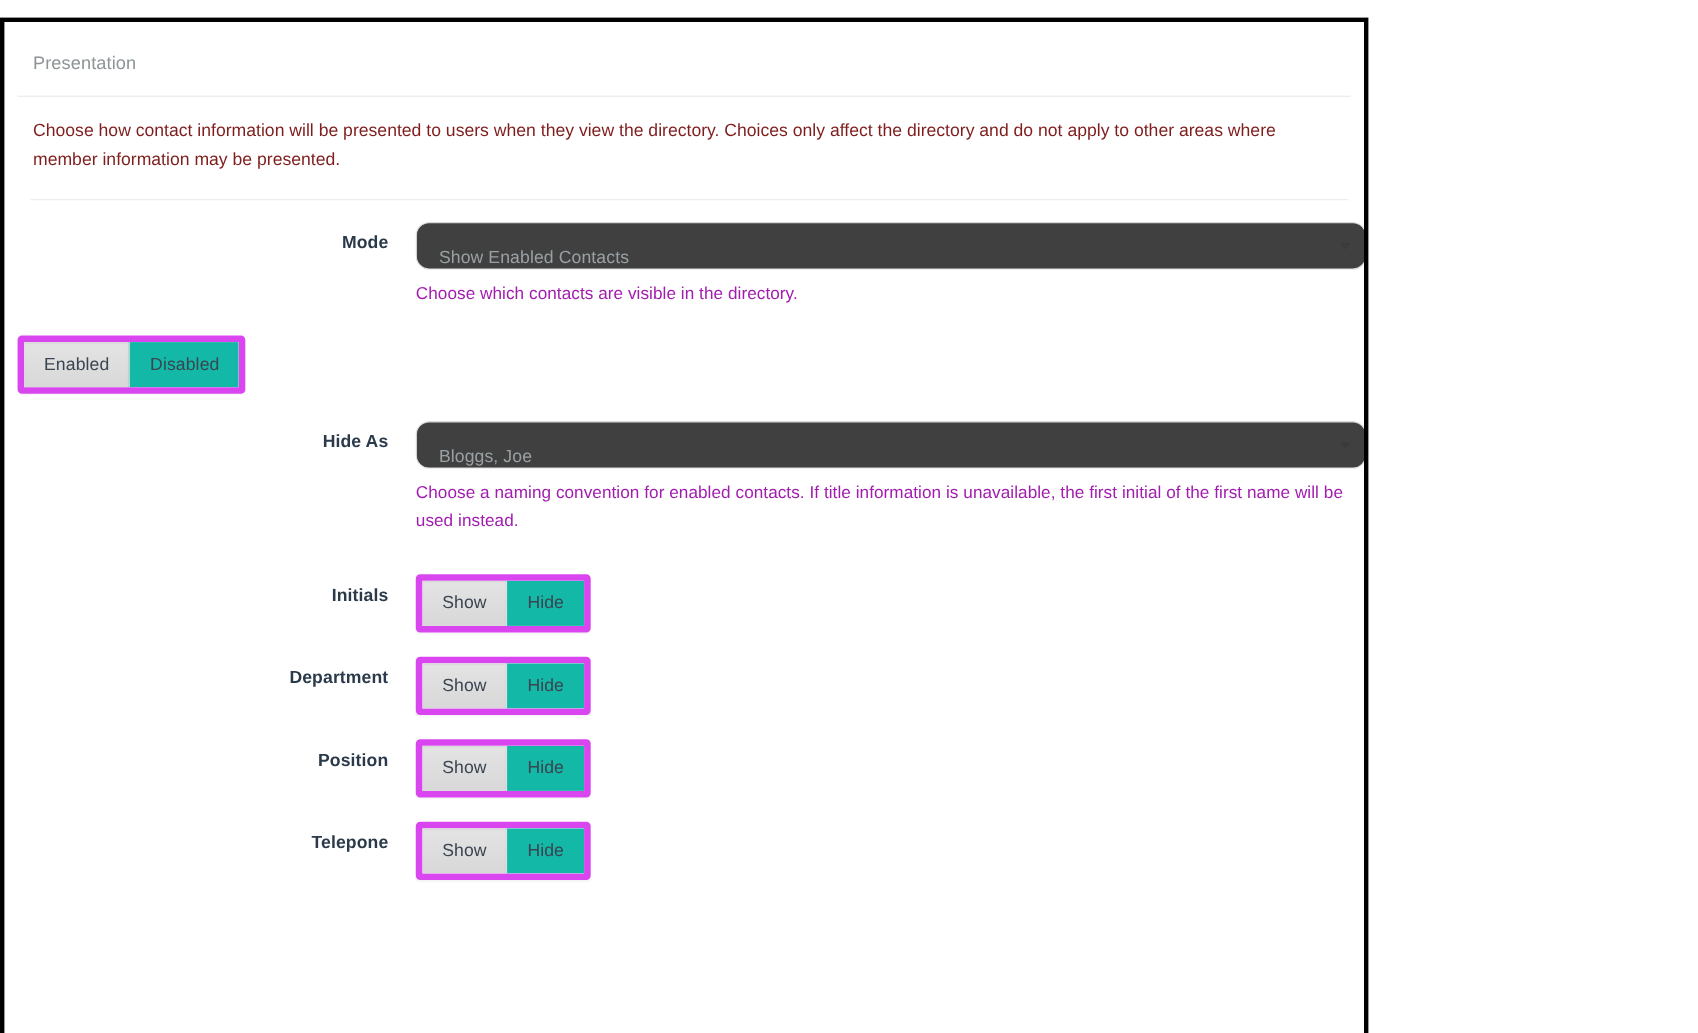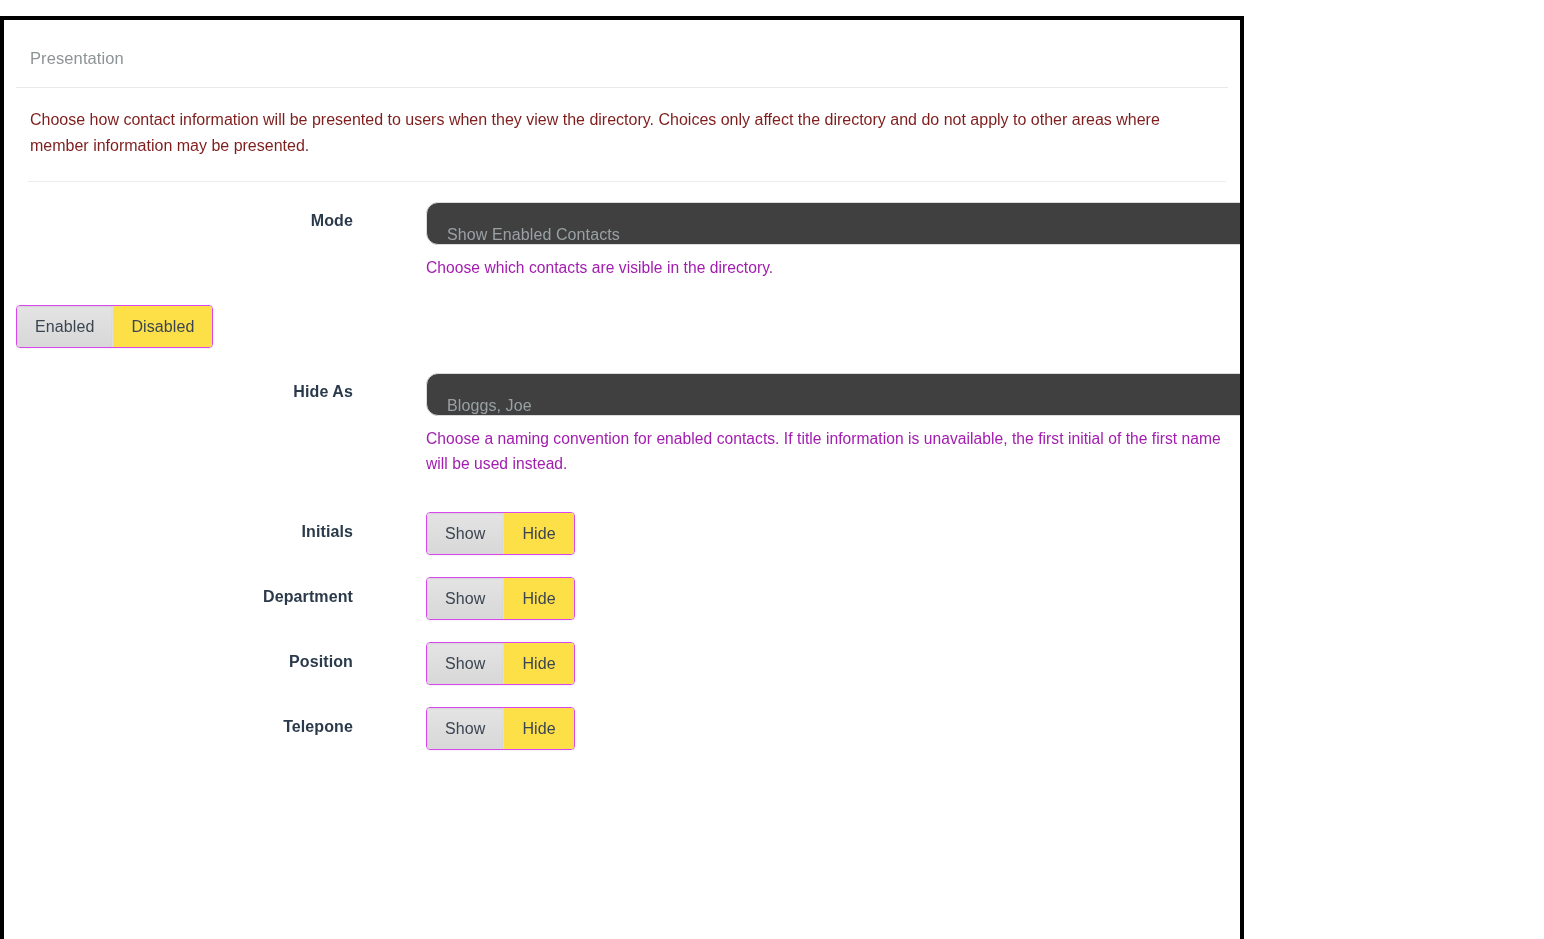--- a/index.html
+++ b/index.html
@@ -65,21 +65,20 @@
   }
 
   
   .form {
     padding-top: 20px;
   }
   .form-row {
     display: flex;
     align-items: flex-start;
     margin-bottom: 0;
-    gap: 48px;
   }
   .form-label {
     width: 362px;
     box-sizing: border-box;
     text-align: right;
     padding-right: 25px;
     padding-top: 10px;
     font-size: 16px;
     font-weight: bold;
     color: #2b3a4a;
@@ -130,28 +129,28 @@
   }
 
   .row-gap-lg { height: 25px; }
   .row-gap-md { height: 18px; }
 
   
   .btn-group {
     display: inline-flex;
     border-radius: 4px;
     overflow: hidden;
-    border: 1px solid #d946ef;
+    border: 6px solid #d946ef;
     box-shadow: 0 1px 1px rgba(0,0,0,0.04);
   }
   .btn-seg {
     font-family: "Liberation Sans", sans-serif;
     font-size: 16px;
     color: #3a4551;
-    background: #fde047;
+    background: #14b8a6;
     border: none;
     padding: 0 18px;
     height: 41px;
     line-height: 41px;
     cursor: pointer;
     letter-spacing: 0.1px;
   }
   .btn-seg + .btn-seg {
     border-left: 1px solid #dfdfdf;
   }

